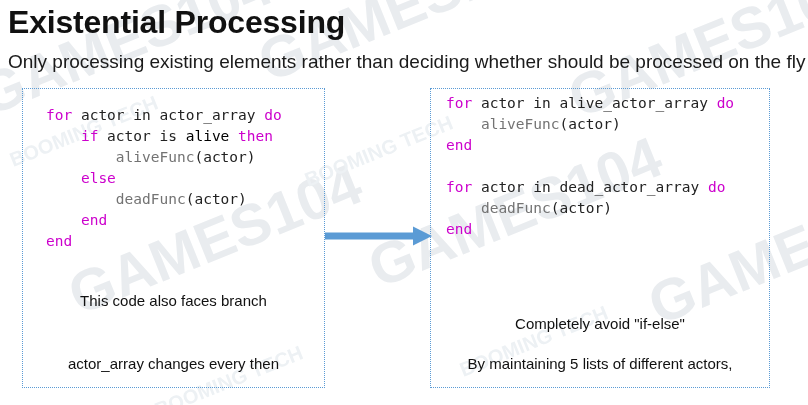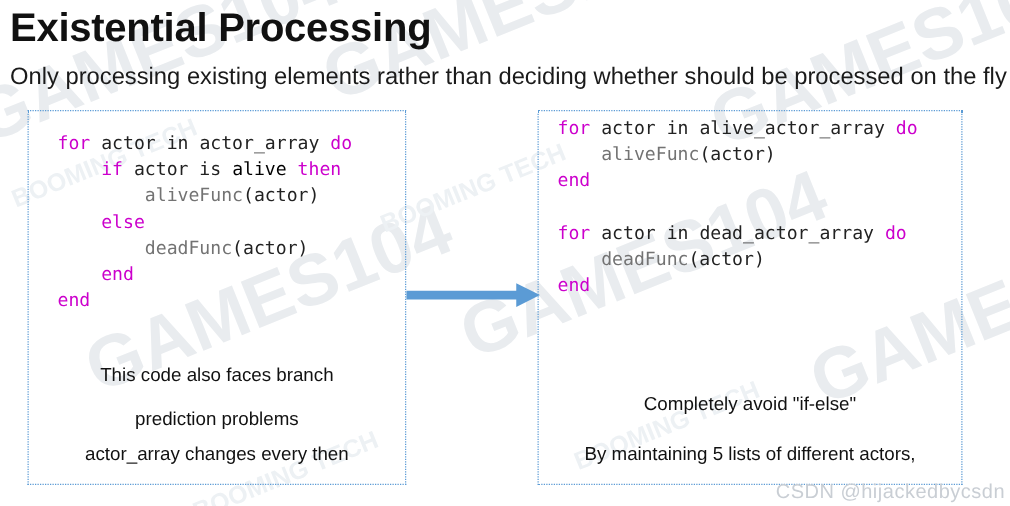--- a/index.html
+++ b/index.html
@@ -149,36 +149,34 @@
     <div class="wm wm-j">BOOMING TECH</div>
   </div>
 
   <div class="title">Existential Processing</div>
   <div class="subtitle">Only processing existing elements rather than deciding whether should be processed on the fly</div>
 
   <div class="panel panel-left"></div>
   <div class="code code-left"><div><span class="kw">for</span><span class="id"> actor in actor_array </span><span class="kw">do</span></div><div><span>    </span><span class="kw">if</span><span class="id"> actor is </span><span class="bd">alive</span><span class="id"> </span><span class="kw">then</span></div><div><span>        </span><span class="fn">aliveFunc</span><span class="id">(actor)</span></div><div><span>    </span><span class="kw">else</span></div><div><span>        </span><span class="fn">deadFunc</span><span class="id">(actor)</span></div><div><span>    </span><span class="kw">end</span></div><div><span class="kw">end</span></div></div>
   <div class="note note-left-1">
     <p>This code also faces branch</p>
-    <p>prediction problems</p>
   </div>
   <div class="note note-left-2">
     <p>actor_array changes every then</p>
   </div>
 
   <div class="arrow-wrap">
     <svg width="108" height="22" viewBox="0 0 108 22">
       <path d="M0 7.5 H 88 V 1.5 L 107 11 L 88 20.5 V 14.5 H 0 Z" fill="#5b9bd5"></path>
     </svg>
   </div>
 
   <div class="panel panel-right"></div>
   <div class="code code-right"><div><span class="kw">for</span><span class="id"> actor in alive_actor_array </span><span class="kw">do</span></div><div><span>    </span><span class="fn">aliveFunc</span><span class="id">(actor)</span></div><div><span class="kw">end</span></div><div>&nbsp;</div><div><span class="kw">for</span><span class="id"> actor in dead_actor_array </span><span class="kw">do</span></div><div><span>    </span><span class="fn">deadFunc</span><span class="id">(actor)</span></div><div><span class="kw">end</span></div></div>
   <div class="note note-right-1">
     <p>Completely avoid "if-else"</p>
   </div>
   <div class="note note-right-2">
     <p>By maintaining 5 lists of different actors,</p>
   </div>
 
-  <div class="csdn-mark">CSDN @hijackedbycsdn</div>
 
 </div>
 
 </body></html>

